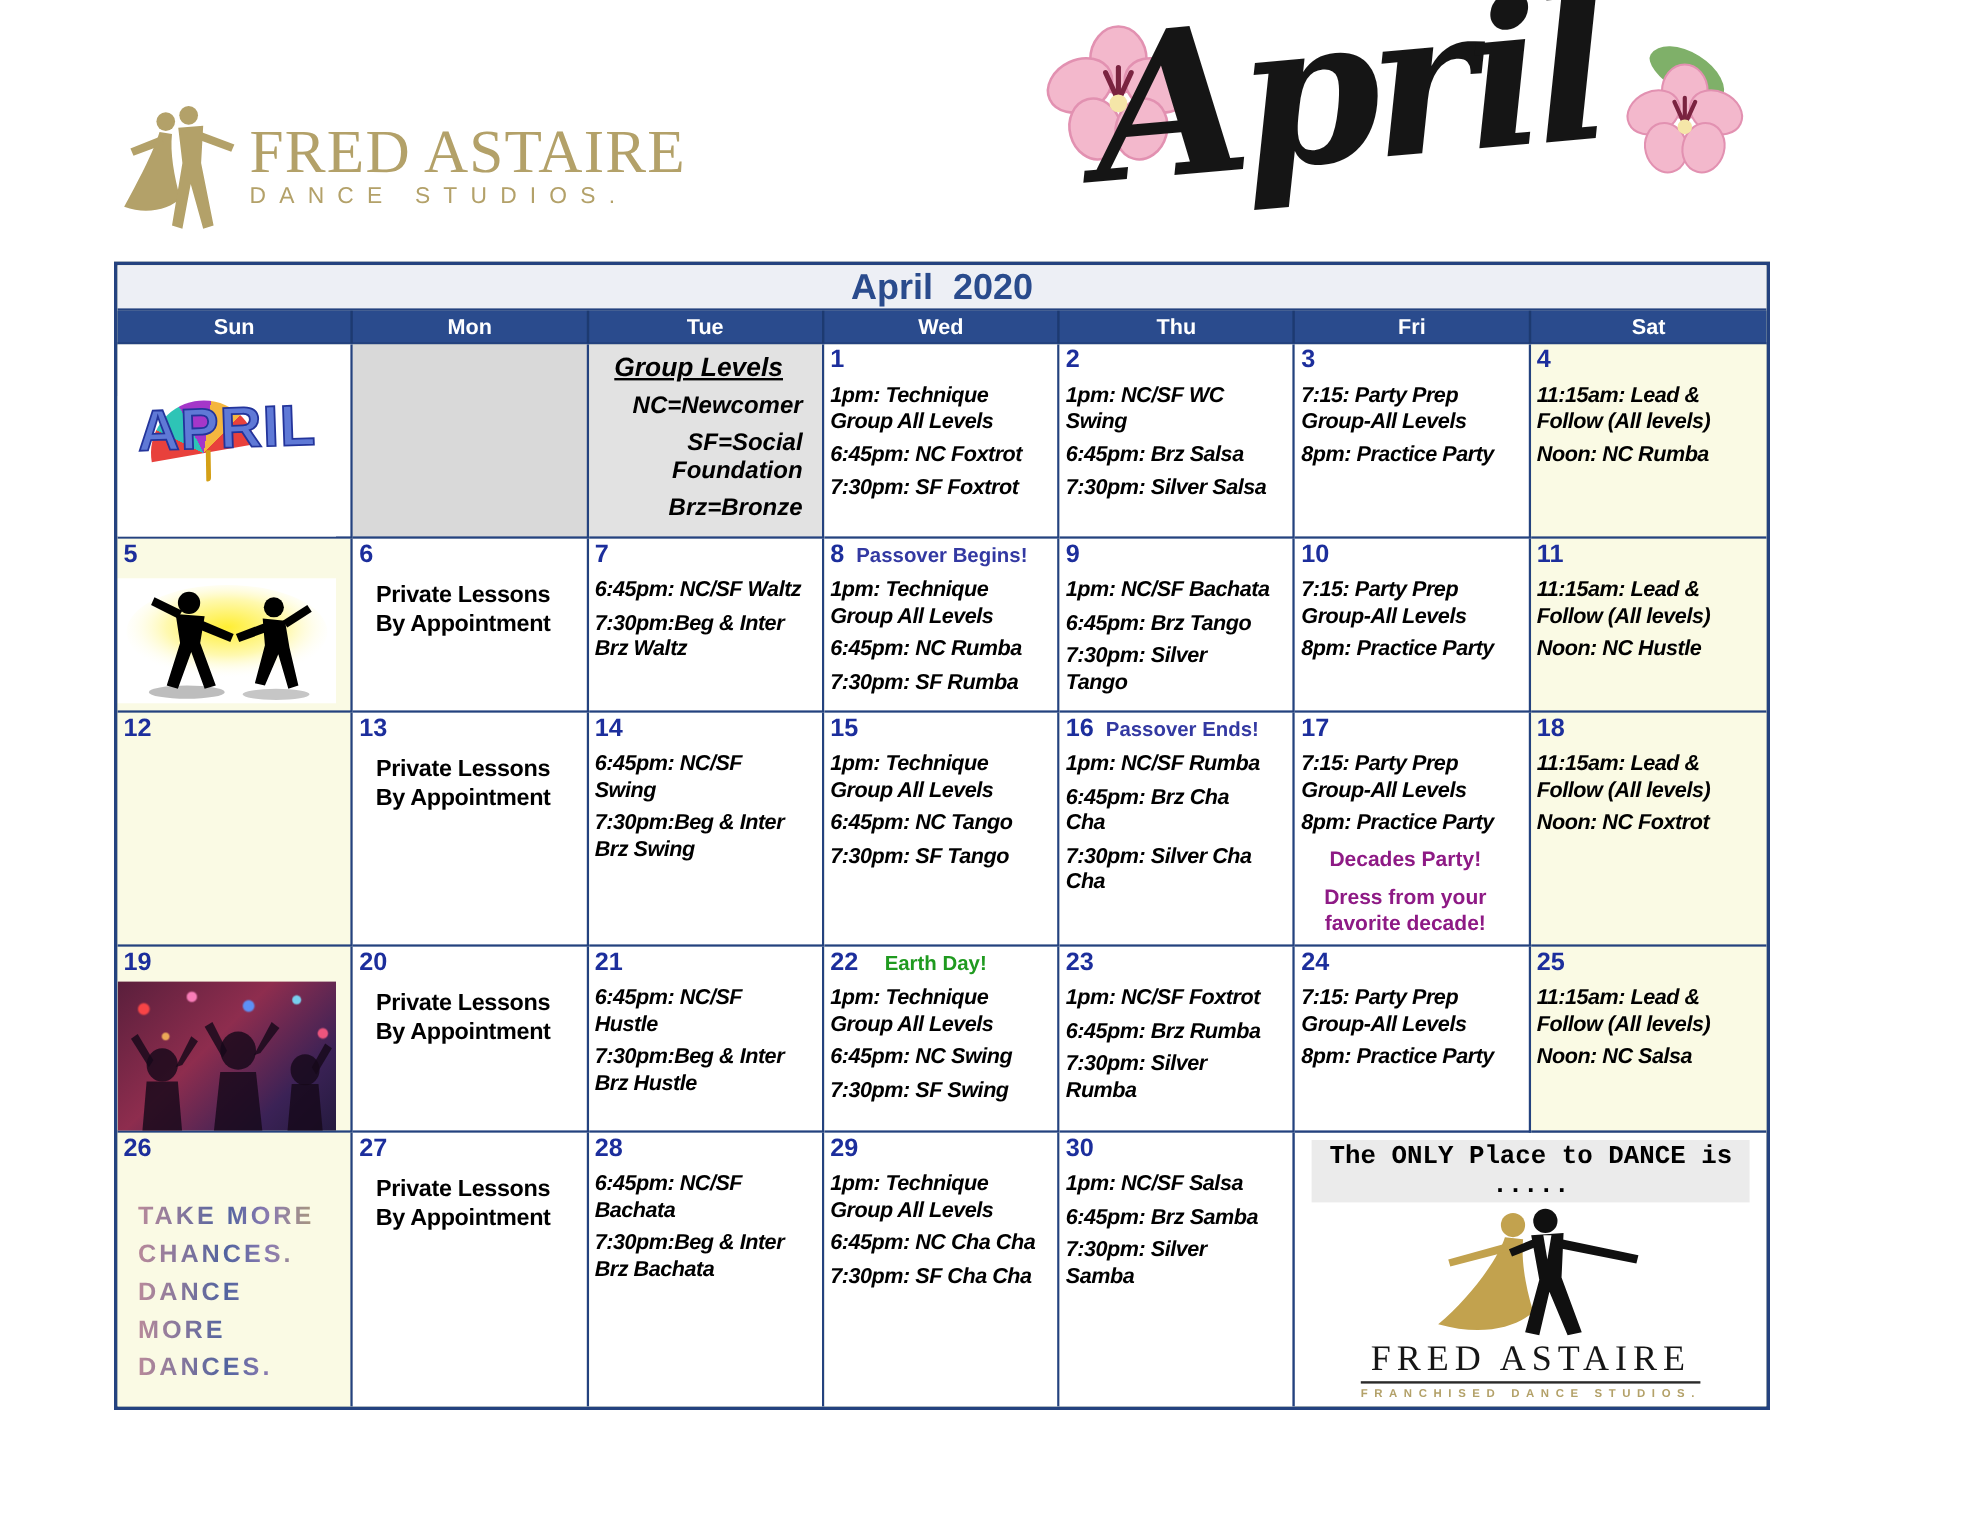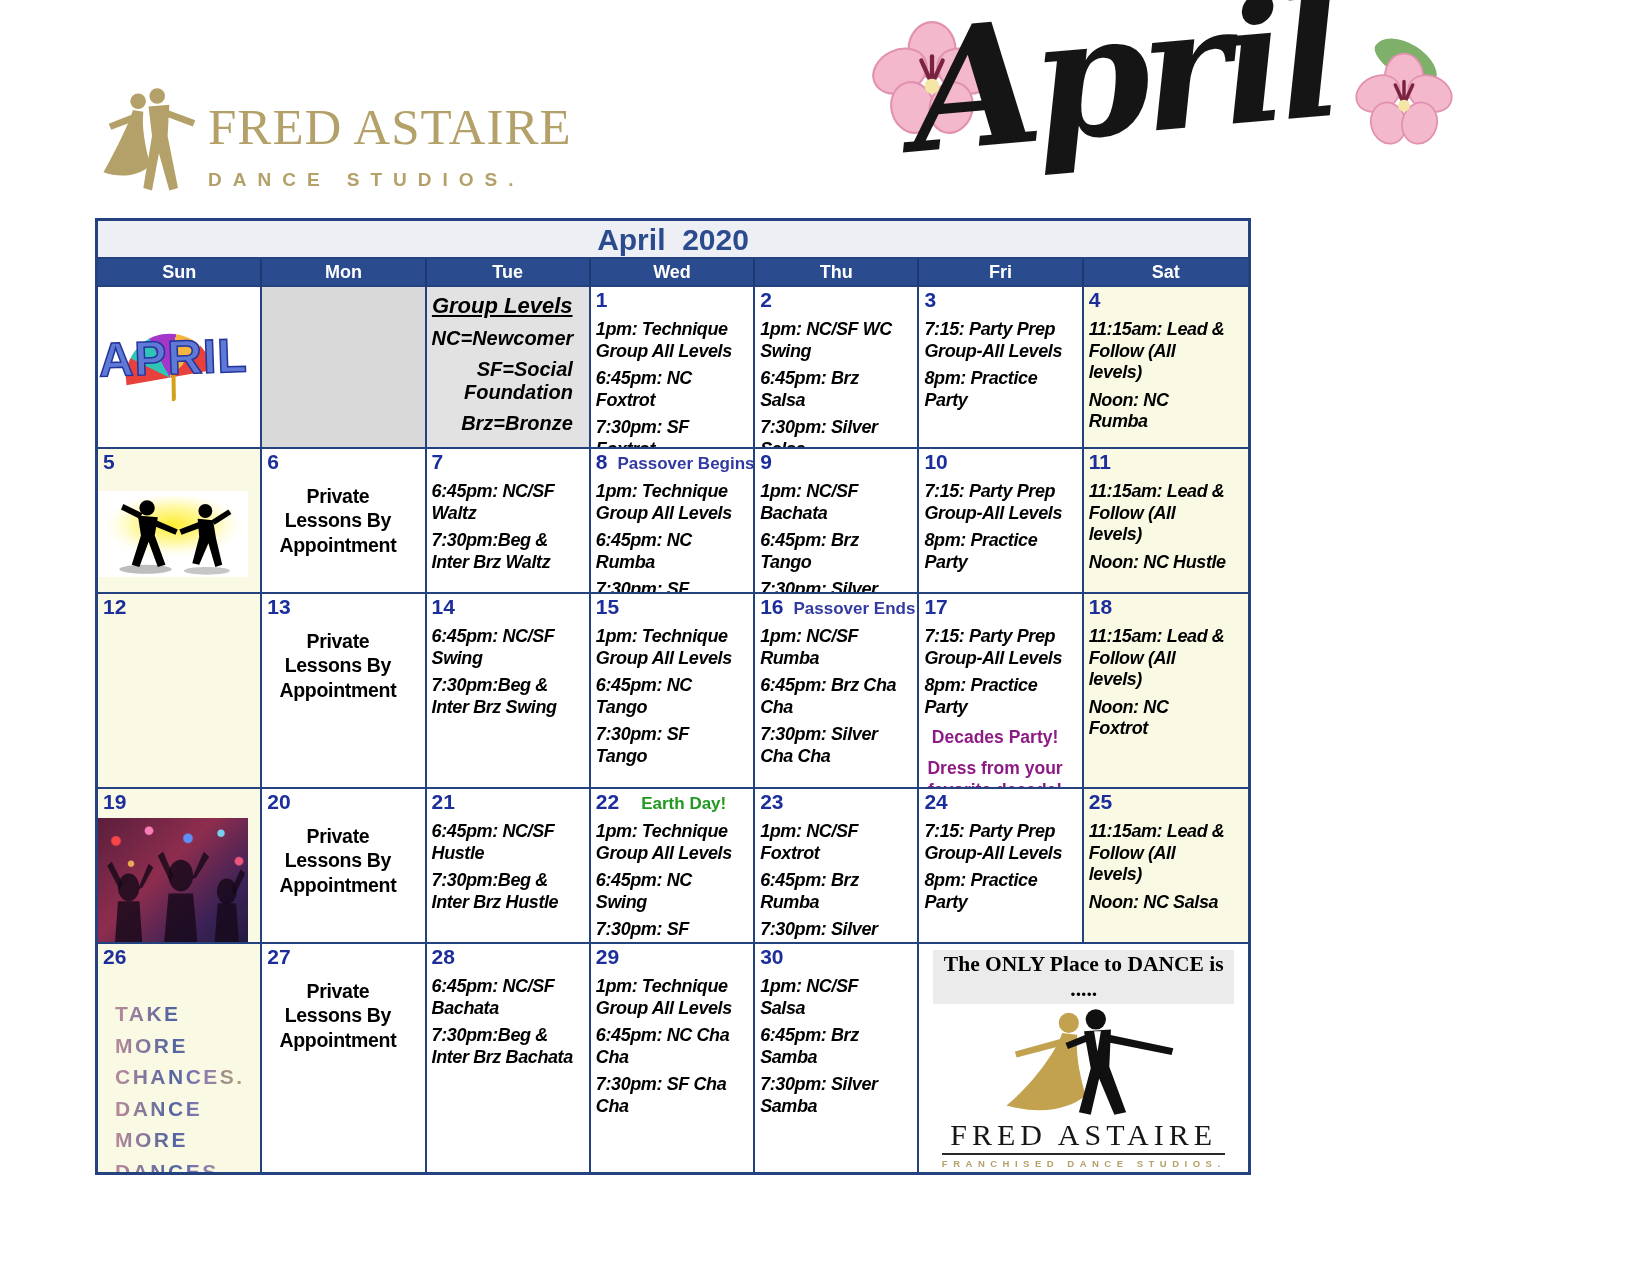--- a/index.html
+++ b/index.html
@@ -6,35 +6,35 @@
   html,body{width:1650px;height:1275px;background:#fff;overflow:hidden;
     font-family:"Liberation Sans",sans-serif}
   .page{position:relative;width:1650px;height:1275px;background:#fff}
 
   
   .fa-logo{position:absolute;left:100px;top:82px;display:flex;align-items:flex-start;gap:4px}
   .fa-logo svg{width:104px;height:120px;flex:none}
   .fa-logo-text{padding-top:20px}
   .fa-title{font-family:"Liberation Serif","DejaVu Serif",serif;font-size:51px;line-height:1;
     color:#b3a169;letter-spacing:1px}
-  .fa-sub{font-size:19px;color:#b3a169;letter-spacing:11px;margin-top:16px;font-weight:bold}
+  .fa-sub{font-size:19px;color:#b3a169;letter-spacing:11px;margin-top:0;font-weight:normal}
 
   .april-art{position:absolute;left:840px;top:0;width:620px;height:212px}
   .april-script{position:absolute;left:70px;top:-14px;z-index:2;
     font-family:"DejaVu Serif",serif;font-style:italic;font-weight:bold;
     font-size:168px;line-height:1.05;color:#151515;letter-spacing:-8px;transform:rotate(-5deg)}
   .flower{position:absolute;z-index:1}
   .flower svg{width:100%;height:100%}
   .flower-left{left:28px;top:20px;width:128px;height:128px}
   .flower-right{right:4px;top:52px;width:104px;height:104px}
   .leaf{position:absolute;right:18px;top:44px;width:70px;height:34px;background:#7fb069;
     border-radius:50% 50% 50% 50%/60% 60% 40% 40%;transform:rotate(32deg);z-index:0}
 
   
-  .calendar{position:absolute;left:95px;top:218px;width:1156px;border:3px solid #24427f;background:#fef9c3}
+  .calendar{position:absolute;left:95px;top:218px;width:1380px;border:3px solid #24427f;background:#fef9c3}
   .cal-title{height:38px;line-height:38px;background:#edeff5;color:#2a4b8d;text-align:center;
     font-size:30px;font-weight:bold;white-space:pre;border-bottom:2px solid #24427f}
   .cal-days{display:grid;grid-template-columns:repeat(7,1fr);height:28px;background:#2a4b8d;
     border-bottom:2px solid #24427f}
   .cal-day{color:#fff;font-weight:bold;font-size:18px;text-align:center;line-height:27px;
     border-right:2px solid #1d3a70}
   .cal-day:last-child{border-right:none}
   .cal-grid{display:grid;grid-template-columns:repeat(7,1fr);
     grid-template-rows:162px 145px 195px 155px 228px}
   .cell{border-right:2px solid #24427f;border-bottom:2px solid #24427f;background:#fff;
@@ -87,21 +87,21 @@
   .party-img svg{position:absolute;left:0;top:0;width:100%;height:100%}
 
   .chances-img{margin-top:28px;padding-left:12px}
   .chline{font-size:21px;font-weight:bold;letter-spacing:2.5px;line-height:1.5;color:#51639f}
   @supports (-webkit-background-clip:text){
     .chline{background:linear-gradient(90deg,#b98a9a,#51639f 45%,#8b7bb0 68%,#b3a169);
       -webkit-background-clip:text;background-clip:text;color:transparent}
   }
 
   .promo-wrap{text-align:center;height:100%;background:#fff;padding-top:4px}
-  .promo-headline{margin:2px 14px 0;background:#ebebeb;font-family:Liberation Serif, serif;
+  .promo-headline{margin:2px 14px 0;background:#ebebeb;font-family:Liberation Mono, monospace;
     font-weight:bold;font-size:21.5px;color:#000;padding:2px 0}
   .promo-couple svg{display:block;margin:2px auto 0;width:232px;height:118px}
   .promo-logo{display:inline-block;font-family:"Liberation Serif","DejaVu Serif",serif;font-size:30px;
     letter-spacing:5px;color:#161616;border-bottom:2px solid #2a2a2a;padding:0 8px;margin-top:-6px;line-height:1.15}
   .promo-sub{font-size:9.5px;font-weight:bold;color:#b3a169;letter-spacing:5.5px;margin-top:3px}
 </style>
 </head>
 <body>
 
 <div class="page">

